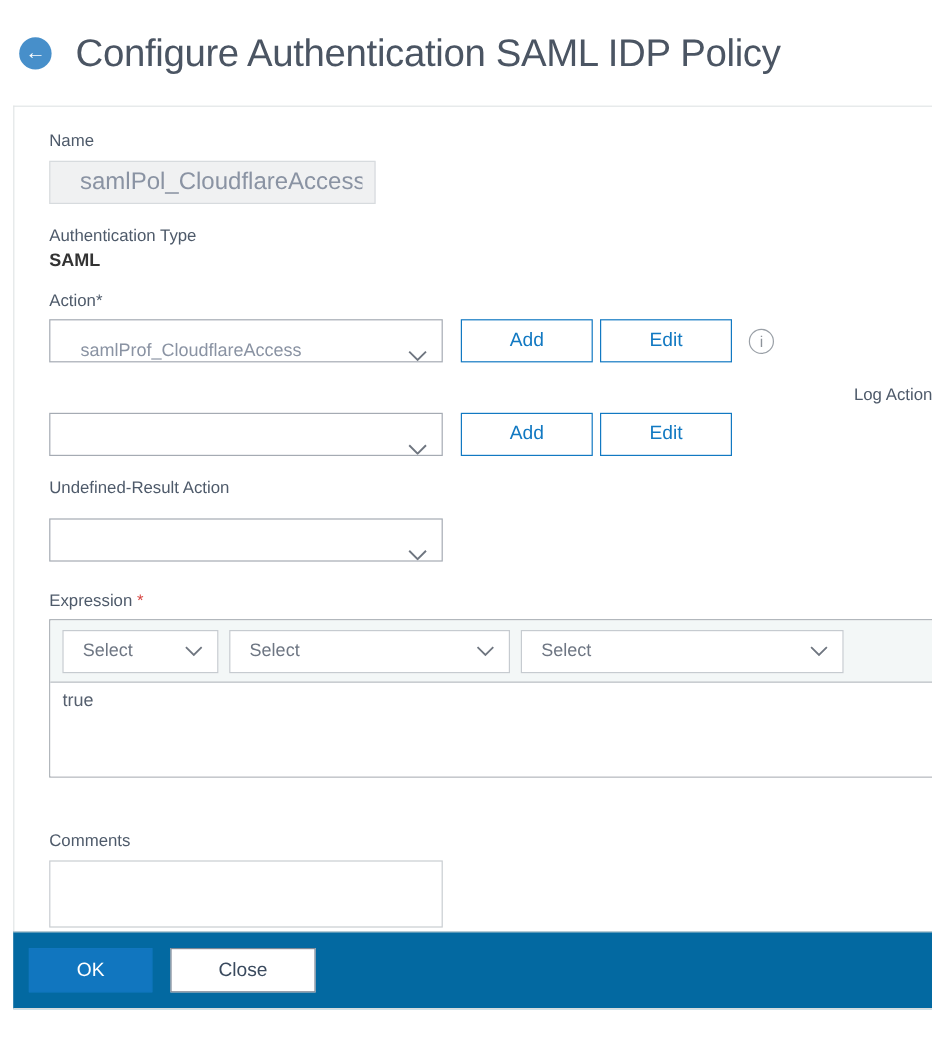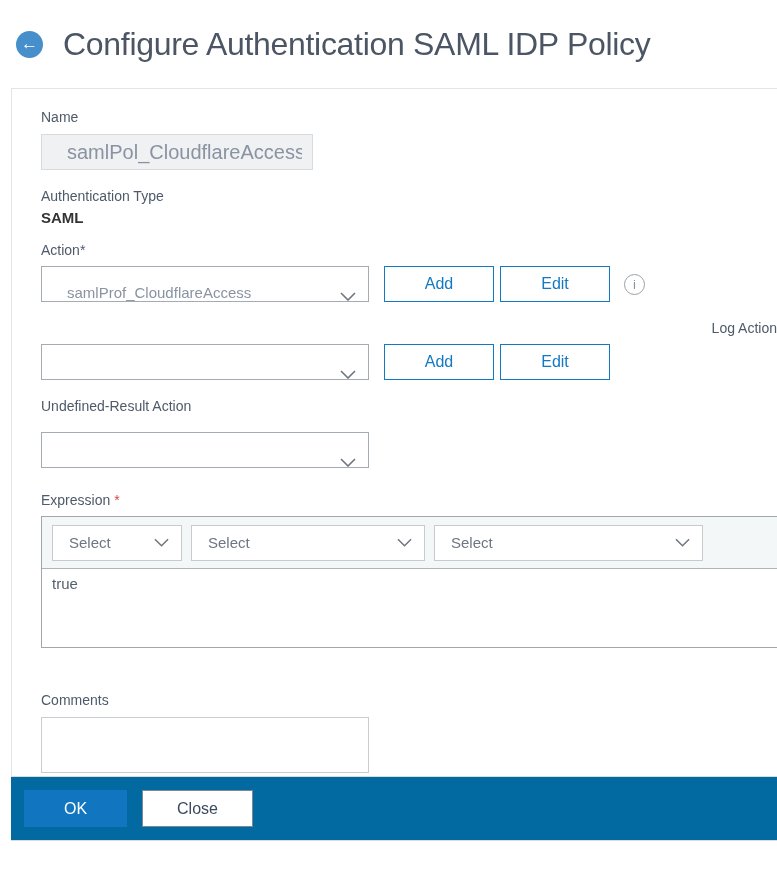--- a/index.html
+++ b/index.html
@@ -214,21 +214,21 @@
   .btn-primary {
     width: 103px; height: 37px;
     background: #1176bf;
     border: 1px solid #1176bf;
     color: #ffffff;
     font-size: 16px;
     font-family: inherit;
     cursor: pointer;
   }
   .btn-secondary {
-    width: 111px; height: 37px;
+    width: 121px; height: 37px;
     background: #ffffff;
     border: 1px solid #7d8896;
     color: #3a4a5e;
     font-size: 16px;
     font-family: inherit;
     margin-left: 15px;
     cursor: pointer;
   }
 </style>
 </head>

